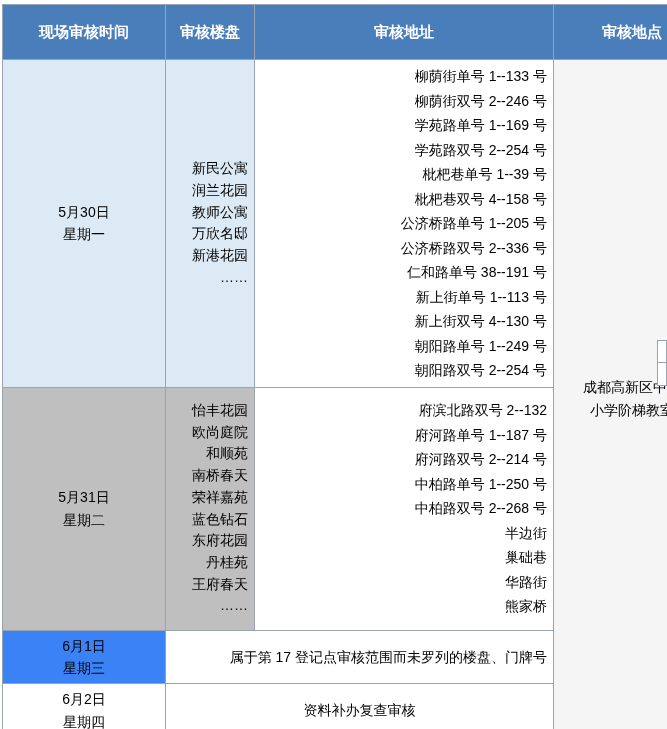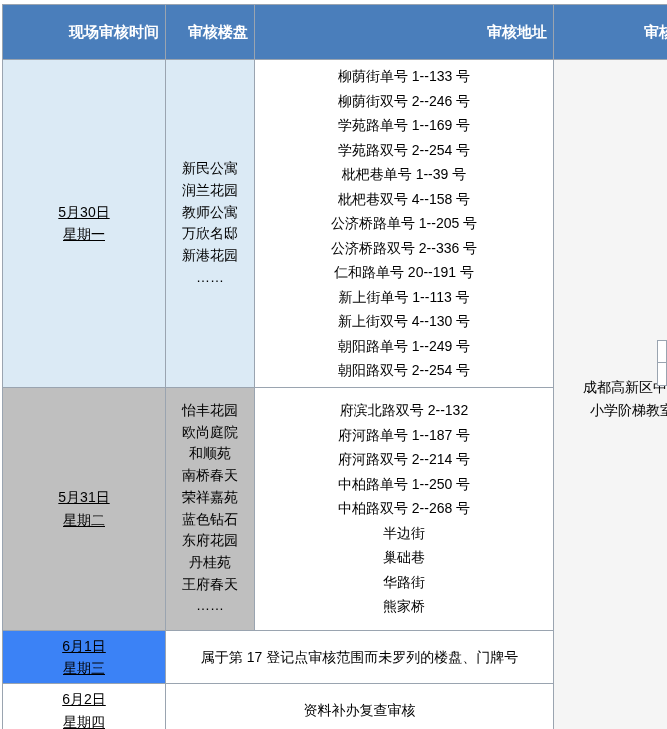--- a/index.html
+++ b/index.html
@@ -30,51 +30,50 @@
   table.schedule td, table.schedule th {
     border: 1px solid #9aa4b0;
     vertical-align: middle;
     padding: 4px 6px;
   }
   
   thead th {
     background: #4a7ebb;
     color: #ffffff;
     font-weight: bold;
-    text-align: right;
+    text-align: center;
     font-size: 15px;
     height: 46px;
     border: 1px solid #3c6ca6;
     line-height: 1.25;
   }
   .col-time   { width: 150px; }
   .col-bldg   { width: 76px; }
   .col-addr   { width: 286px; }
   .col-place  { width: 144px; }
 
   
   .band-blue td { background: #dbeaf5; }
   .band-gray td { background: #bfbfbf; }
   .band-blue2 td { background: #3b82f6; }
   .band-white td { background: #ffffff; }
 
   .cell-time {
     text-align: center;
     line-height: 1.6;
     font-size: 14px;
-    text-decoration: underline;
   }
   .cell-bldg {
-    text-align: center;
+    text-align: right;
     line-height: 1.55;
     font-size: 14px;
     vertical-align: middle;
   }
   .cell-addr {
-    text-align: center;
+    text-align: right;
     line-height: 1.75;
     font-size: 14px;
     background: #ffffff !important;
     vertical-align: middle;
   }
   .cell-addr.center {
     text-align: center;
   }
   .cell-place {
     text-align: center;
@@ -129,21 +128,21 @@
         </td>
         <td class="cell-addr">
           <span class="list-line">柳荫街单号 1--133 号</span>
           <span class="list-line">柳荫街双号 2--246 号</span>
           <span class="list-line">学苑路单号 1--169 号</span>
           <span class="list-line">学苑路双号 2--254 号</span>
           <span class="list-line">枇杷巷单号 1--39 号</span>
           <span class="list-line">枇杷巷双号 4--158 号</span>
           <span class="list-line">公济桥路单号 1--205 号</span>
           <span class="list-line">公济桥路双号 2--336 号</span>
-          <span class="list-line">仁和路单号 20--191 号</span>
+          <span class="list-line">仁和路单号 38--191 号</span>
           <span class="list-line">新上街单号 1--113 号</span>
           <span class="list-line">新上街双号 4--130 号</span>
           <span class="list-line">朝阳路单号 1--249 号</span>
           <span class="list-line">朝阳路双号 2--254 号</span>
         </td>
         <td class="cell-place" rowspan="4">
           <span class="list-line">成都高新区中和</span>
           <span class="list-line">小学阶梯教室</span>
         </td>
       </tr>

